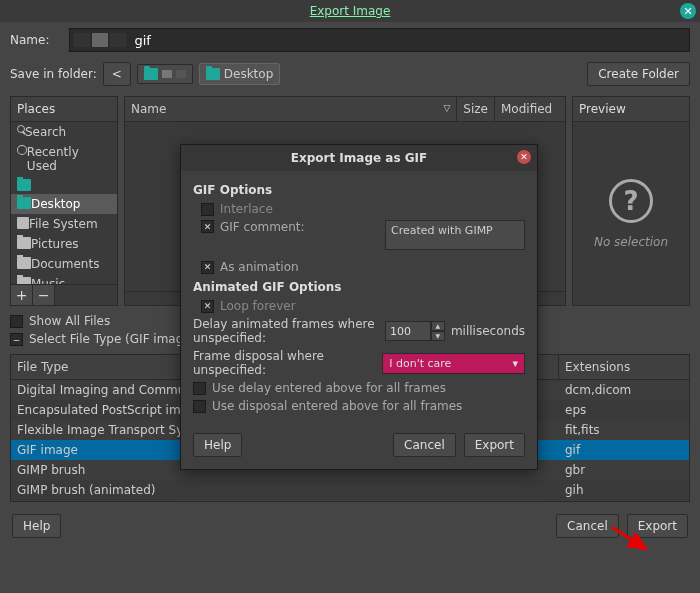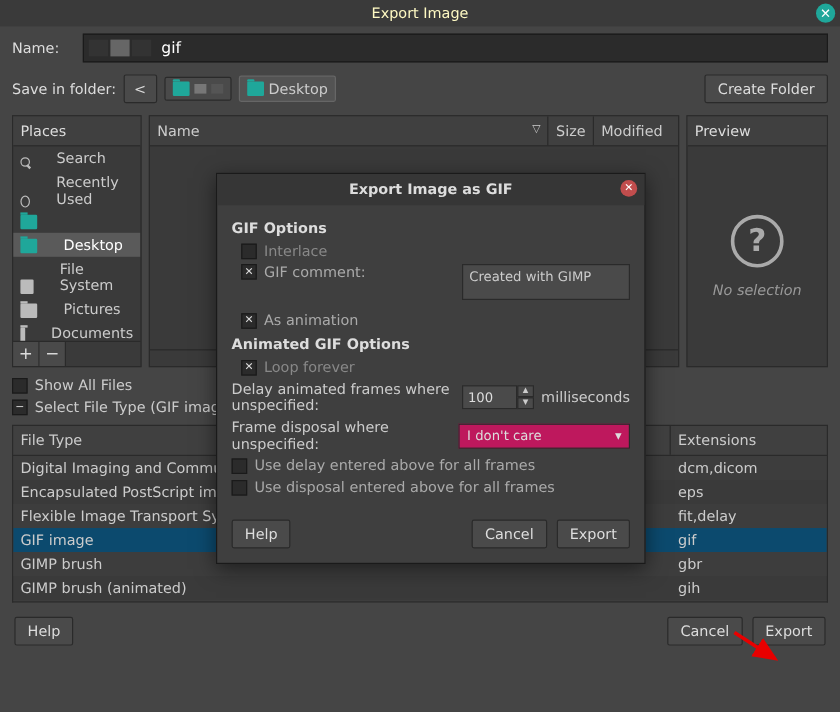--- a/index.html
+++ b/index.html
@@ -1,20 +1,20 @@
 <!DOCTYPE html>
 <html><head>
 <meta charset="utf-8">
 <style>
   * { box-sizing: border-box; margin: 0; padding: 0; font-family: "Segoe UI", "DejaVu Sans", sans-serif; }
   body { background: #454545; color: #ccc; width: 700px; height: 593px; overflow: hidden; font-size: 12px; position: relative; }
 
   
   .titlebar { height: 22px; background: #3a3a3a; display: flex; align-items: center; justify-content: center; position: relative; }
-  .titlebar .title { color: #fef9c3; font-size: 12px; }
+  .titlebar .title { color: #86efac; font-size: 12px; text-decoration: underline; }
   .titlebar .close { position: absolute; right: 4px; top: 3px; width: 16px; height: 16px; border-radius: 50%; background: #1fa79a; color: #fff; display: flex; align-items: center; justify-content: center; font-size: 11px; font-weight: bold; cursor: pointer; }
 
   
   .row { display: flex; align-items: center; padding: 6px 10px; gap: 20px; }
   .lbl { color: #ddd; font-size: 12px; }
   .name-input-wrap { flex: 1; display: flex; align-items: center; background: #2b2b2b; border: 1px solid #1a1a1a; height: 24px; padding-left: 4px; }
   .swatches { display: flex; gap: 2px; margin-right: 8px; }
   .sw { width: 16px; height: 14px; background: #555; }
   .sw.a { background: #333; }
   .sw.b { background: #666; }
@@ -27,21 +27,21 @@
   .crumb.active { background: #535353; border-color: #666; }
   .folder-icon { width: 14px; height: 12px; background: #1fa79a; border-radius: 1px; position: relative; }
   .folder-icon::before { content: ''; position: absolute; top: -2px; left: 0; width: 6px; height: 2px; background: #1fa79a; border-radius: 1px 1px 0 0; }
   .spacer { flex: 1; }
 
   
   .main { display: flex; padding: 0 10px; gap: 6px; height: 210px; }
   .places { width: 108px; background: #3a3a3a; border: 1px solid #2a2a2a; display: flex; flex-direction: column; }
   .col-header { background: #404040; padding: 5px 6px; font-size: 12px; color: #ddd; border-bottom: 1px solid #2a2a2a; position: relative; }
   .places-list { flex: 1; overflow: hidden; }
-  .place-item { display: flex; align-items: flex-end; gap: 22px; padding: 3px 6px; font-size: 12px; color: #ccc; cursor: pointer; }
+  .place-item { display: flex; align-items: flex-start; gap: 0; padding: 3px 6px; font-size: 12px; color: #ccc; cursor: pointer; }
   .place-item.selected { background: #5a5a5a; color: #fff; }
   .pi-icon { width: 14px; height: 12px; display: inline-block; position: relative; }
   .pi-folder { background: #bbb; border-radius: 1px; }
   .pi-folder::before { content: ''; position: absolute; top: -2px; left: 0; width: 6px; height: 2px; background: #bbb; }
   .pi-folder.teal { background: #1fa79a; }
   .pi-folder.teal::before { background: #1fa79a; }
   .pi-search { border: 1.5px solid #bbb; border-radius: 50%; width: 8px; height: 8px; }
   .pi-search::after { content: ''; position: absolute; width: 4px; height: 1.5px; background: #bbb; bottom: -1px; right: -2px; transform: rotate(45deg); }
   .pi-clock { border: 1.5px solid #bbb; border-radius: 50%; width: 10px; height: 10px; }
   .pi-disk { background: #bbb; width: 12px; height: 12px; border-radius: 1px; }
@@ -68,21 +68,21 @@
 
   
   .ft-section { margin: 0 10px; }
   .ft-header { display: flex; background: #404040; border: 1px solid #2a2a2a; }
   .ft-h { padding: 5px 6px; font-size: 12px; }
   .ft-h.type { flex: 1; border-right: 1px solid #2a2a2a; }
   .ft-h.ext { width: 130px; }
   .ft-list { background: #3a3a3a; border: 1px solid #2a2a2a; border-top: none; max-height: 122px; overflow: hidden; }
   .ft-row { display: flex; font-size: 12px; cursor: pointer; }
   .ft-row:nth-child(odd) { background: #3d3d3d; }
-  .ft-row.selected { background: #0c4a6e; }
+  .ft-row.selected { background: #0369a1; }
   .ft-c1 { flex: 1; padding: 3px 6px; }
   .ft-c2 { width: 130px; padding: 3px 6px; }
 
   
   .bottom { display: flex; padding: 12px 12px; gap: 8px; align-items: center; }
 
   
   .modal { position: absolute; left: 180px; top: 144px; width: 358px; background: #3f3f3f; border: 1px solid #1a1a1a; box-shadow: 0 4px 16px rgba(0,0,0,0.5); }
   .modal-title { background: #363636; padding: 6px 8px; display: flex; align-items: center; justify-content: center; position: relative; font-size: 12px; font-weight: bold; color: #ddd; }
   .modal-close { position: absolute; right: 6px; top: 5px; width: 14px; height: 14px; border-radius: 50%; background: #c14d4d; color: #fff; display: flex; align-items: center; justify-content: center; font-size: 9px; cursor: pointer; }
@@ -220,21 +220,21 @@
       <div class="ft-row">
         <div class="ft-c1">Digital Imaging and Communications in Medicine image</div>
         <div class="ft-c2">dcm,dicom</div>
       </div>
       <div class="ft-row">
         <div class="ft-c1">Encapsulated PostScript image</div>
         <div class="ft-c2">eps</div>
       </div>
       <div class="ft-row">
         <div class="ft-c1">Flexible Image Transport System</div>
-        <div class="ft-c2">fit,delay</div>
+        <div class="ft-c2">fit,fits</div>
       </div>
       <div class="ft-row selected">
         <div class="ft-c1">GIF image</div>
         <div class="ft-c2">gif</div>
       </div>
       <div class="ft-row">
         <div class="ft-c1">GIMP brush</div>
         <div class="ft-c2">gbr</div>
       </div>
       <div class="ft-row">

